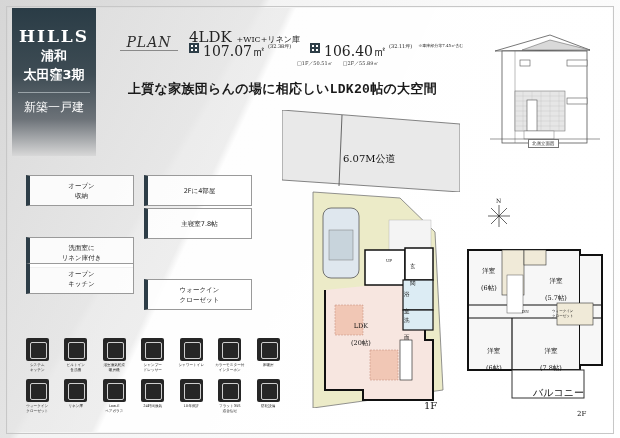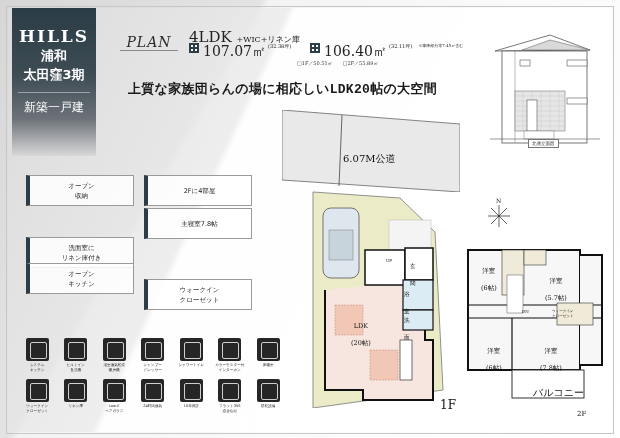--- a/index.html
+++ b/index.html
@@ -206,21 +206,21 @@
 </svg>
 <div class="rm" style="left:351px;top:318px">LDK
 (20帖)</div>
 <div class="rm" style="left:410px;top:258px;font-size:5.5px">玄
 関</div>
 <div class="rm" style="left:404px;top:286px;font-size:5.5px">浴
 室</div>
 <div class="rm" style="left:404px;top:312px;font-size:5.5px">洗
 面</div>
 <div class="rm" style="left:386px;top:252px;font-size:4px">UP</div>
-<div class="rm" style="left:440px;top:397px;font-size:12px">1F</div>
+<div class="rm" style="left:424px;top:397px;font-size:10px">1F</div>
 
 <svg style="position:absolute;left:486px;top:197px;width:26px;height:32px" viewBox="0 0 26 32">
   <text x="10" y="6" font-size="6" font-family="DejaVu Serif" fill="#222">N</text>
   <g stroke="#222" stroke-width="0.7">
       <line x1="13" y1="8" x2="13" y2="30"></line>
       <line x1="2" y1="19" x2="24" y2="19"></line>
       <line x1="5" y1="11" x2="21" y2="27"></line>
       <line x1="21" y1="11" x2="5" y2="27"></line>
     </g>
 </svg>

